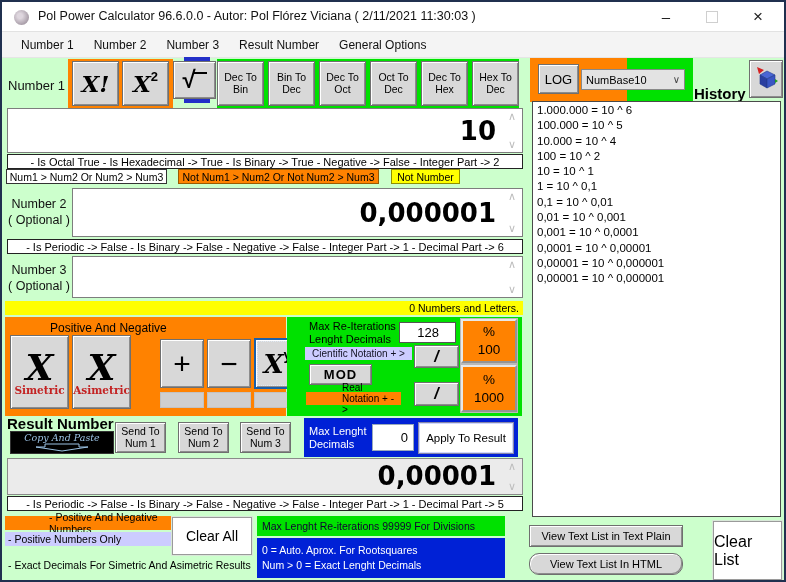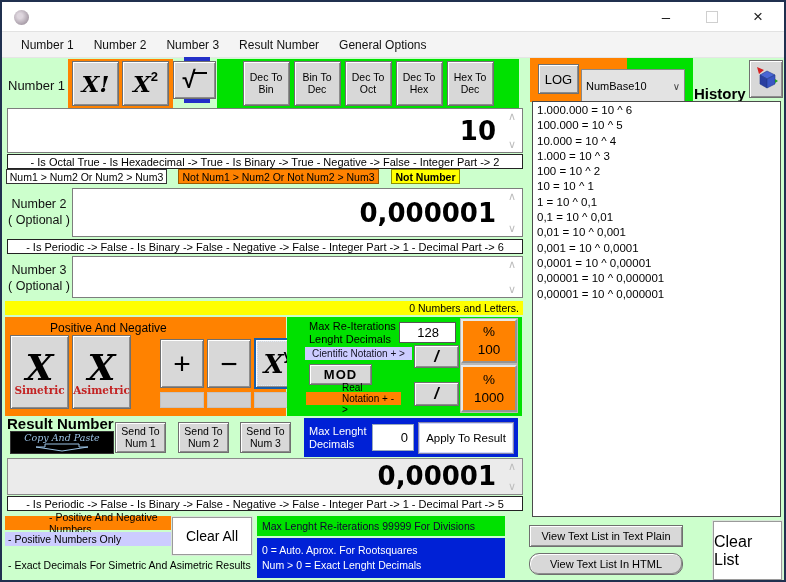--- a/index.html
+++ b/index.html
@@ -35,21 +35,21 @@
   .sqrt-btn{left:171px;top:59px;width:43px;height:38px;}
   .radbar{display:inline-block;width:13px;border-top:2.5px solid #000;margin-left:-2px;margin-top:-14px;}
   .grp-green{left:215px;top:57px;width:302px;height:49px;background:#00e100;display:flex;align-items:center;justify-content:center;gap:4px;}
   .convbtn{width:45px;height:43px;}
   .n1-input{left:5px;top:106px;width:516px;height:45px;}
   .status1{left:5px;top:152px;width:516px;height:15px;}
 
   
   .cmp-white{left:4px;top:167px;width:161px;height:15px;background:#fff;border:1px solid #333;}
   .cmp-orange{left:176px;top:167px;width:201px;height:15px;background:#ff8200;border:1px solid #9a5a00;}
-  .cmp-yellow{left:389px;top:167px;width:69px;height:15px;background:#ffff00;border:1px solid #8f8f00;font-weight:bold;}
+  .cmp-yellow{left:389px;top:167px;width:69px;height:15px;background:#ffff00;border:1px solid #8f8f00;}
   .cmp{font-size:10.5px;display:flex;align-items:center;justify-content:center;white-space:nowrap;color:#000;}
 
   
   .optlabel{font-size:12.5px;color:#111;text-align:center;line-height:1.3;}
   .lbl-n2{left:4px;top:194px;width:66px;}
   .n2-input{left:70px;top:186px;width:451px;height:49px;}
   .status2{left:5px;top:237px;width:516px;height:15px;}
   .lbl-n3{left:4px;top:260px;width:66px;}
   .n3-input{left:70px;top:254px;width:451px;height:42px;}
   .yellowbar{left:3px;top:299px;width:518px;height:14px;background:#ffff00;font-size:10.5px;display:flex;align-items:center;justify-content:flex-end;padding-right:4px;color:#000;}
@@ -102,38 +102,39 @@
   .leg-lav{left:3px;top:530px;width:166px;height:14px;background:#ccccff;}
   .leg-plain{left:3px;top:556px;width:250px;height:14px;}
   .clearall{left:170px;top:515px;width:80px;height:38px;background:#fff;border:1px solid #9a9a9a;box-shadow:0 0 0 1px #d8e8d8;font-size:14px;display:flex;align-items:center;justify-content:center;color:#000;}
   .greeninfo{left:255px;top:514px;width:248px;height:20px;background:#00e100;font-size:10.5px;display:flex;align-items:center;padding-left:5px;color:#103;}
   .blueinfo{left:255px;top:536px;width:248px;height:40px;background:#0021d6;color:#fff;font-size:10.5px;line-height:1.45;display:flex;flex-direction:column;justify-content:center;padding-left:5px;}
 
   
   .or-bg2{left:528px;top:56px;width:97px;height:44px;background:#ff8200;}
   .gr-bg2{left:625px;top:56px;width:66px;height:44px;background:#00e100;}
   .log-btn{left:536px;top:62px;width:41px;height:30px;font-size:13px;}
-  .dropdown{left:579px;top:67px;width:104px;height:21px;background:#e3e3e3;border:1px solid #888;display:flex;align-items:center;padding:16px 4px;font-size:11px;color:#000;}
+  .dropdown{left:579px;top:67px;width:104px;height:21px;background:#e3e3e3;border:1px solid #888;display:flex;align-items:center;padding:3px 4px;font-size:11px;color:#000;}
   .dropdown .dd-arrow{margin-left:auto;font-size:10px;color:#444;}
   .hist-title{left:692px;top:83px;font-size:15px;font-weight:bold;color:#000;}
   .cube-btn{left:747px;top:58px;width:34px;height:38px;}
   .histlist{left:530px;top:99px;width:249px;height:416px;background:#fff;border:1px solid #4a4a4a;padding:1px 4px;overflow:hidden;}
   .histlist div{font-size:11.5px;line-height:15.3px;white-space:nowrap;color:#000;}
   .viewbtn{width:154px;height:22px;font-size:11px;}
   .vb1{left:527px;top:523px;} .vb2{left:527px;top:551px;border-radius:10px;}
   .clearlist{left:711px;top:519px;width:69px;height:59px;background:#fff;border:1px solid #9a9a9a;box-shadow:0 0 0 1px #d8e8d8;font-size:16px;display:flex;align-items:center;justify-content:center;color:#000;}
   sup{font-size:55%;}
 </style>
 </head>
 <body>
 
 <div class="window">
 
   <div class="abs titlebar">
     <div class="abs app-icon"></div>
+    <div class="abs title-text">Pol Power Calculator 96.6.0.0 - Autor: Pol Flórez Viciana ( 2/11/2021 11:30:03 )</div>
     <div class="abs winbtn" style="left:648px;">
         <span>–</span>
       </div>
     <div class="abs winbtn" style="left:694px;">
         <span class="maxbox"></span>
       </div>
     <div class="abs winbtn" style="left:740px;font-size:17px;">
         <span>×</span>
       </div>
   </div>
@@ -157,20 +158,21 @@
   <div class="abs sqrtbar-t"></div>
   <div class="abs btn sqrt-btn">
     <span style="font-size:24px;font-weight:bold;">√</span>
       <span class="radbar"></span>
   </div>
   <div class="abs sqrtbar-b"></div>
   <div class="abs grp-green">
     <div class="btn btn2line convbtn">Dec To Bin</div>
     <div class="btn btn2line convbtn">Bin To Dec</div>
     <div class="btn btn2line convbtn">Dec To Oct</div>
+    <div class="btn btn2line convbtn">Oct To Dec</div>
     <div class="btn btn2line convbtn">Dec To Hex</div>
     <div class="btn btn2line convbtn">Hex To Dec</div>
   </div>
 
   <div class="abs numfield n1-input">
     <input value="10" style="">
     <div class="spinner">
       <span>∧</span>
       <span>∨</span>
     </div>
@@ -300,21 +302,20 @@
       <polygon points="6,9 13,13 13,22 6,18" fill="#2a3fa0" stroke="#223a8a" stroke-width="0.6"></polygon>
       <polygon points="13,13 21,9 21,18 13,22" fill="#3a56c4" stroke="#223a8a" stroke-width="0.6"></polygon>
       <polygon points="3,1 10,4 5,8" fill="#d42222"></polygon>
       <polygon points="21,13 24,15 21,17" fill="#22a022"></polygon>
     </svg>
   </div>
   <div class="abs histlist">
     <div>1.000.000 = 10 ^ 6</div>
     <div>100.000 = 10 ^ 5</div>
     <div>10.000 = 10 ^ 4</div>
-    <div>1.000 = 10 ^ 3</div>
     <div>100 = 10 ^ 2</div>
     <div>10 = 10 ^ 1</div>
     <div>1 = 10 ^ 0,1</div>
     <div>0,1 = 10 ^ 0,01</div>
     <div>0,01 = 10 ^ 0,001</div>
     <div>0,001 = 10 ^ 0,0001</div>
     <div>0,0001 = 10 ^ 0,00001</div>
     <div>0,00001 = 10 ^ 0,000001</div>
     <div>0,00001 = 10 ^ 0,000001</div>
   </div>

